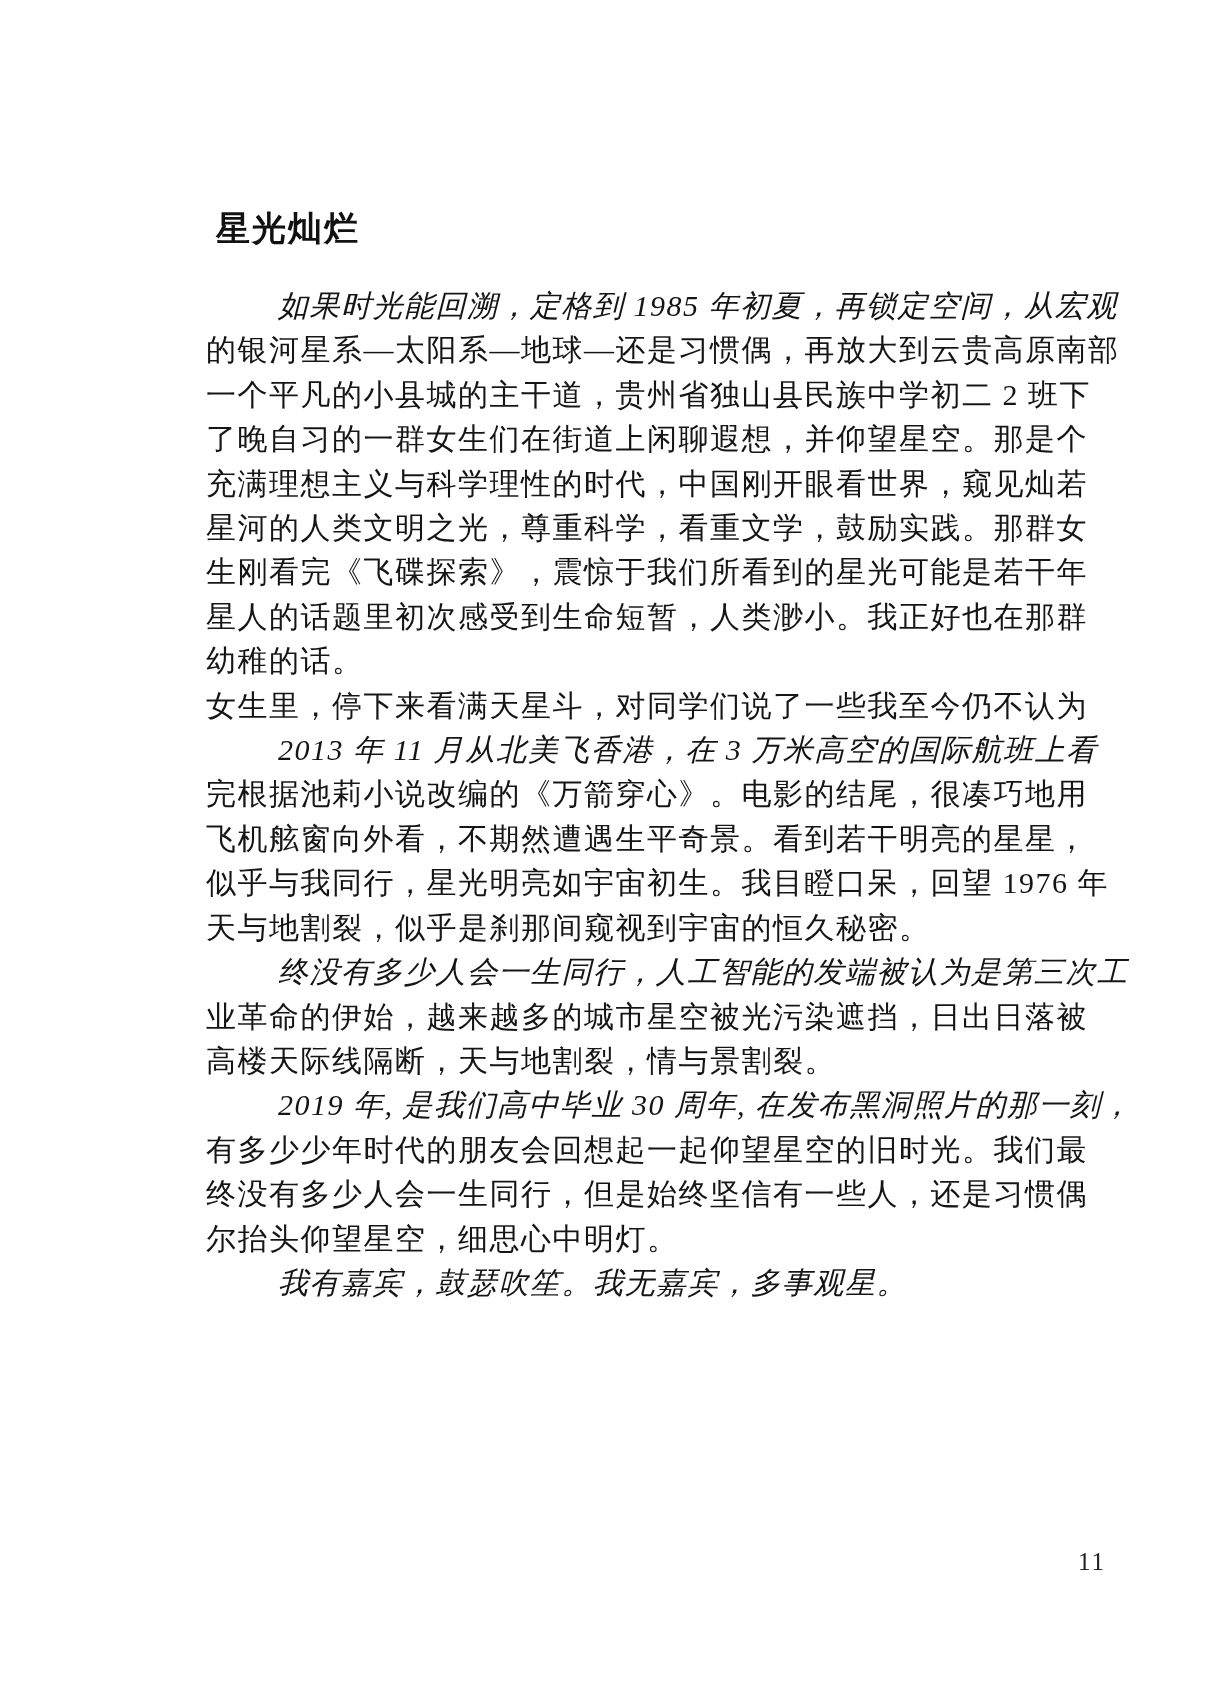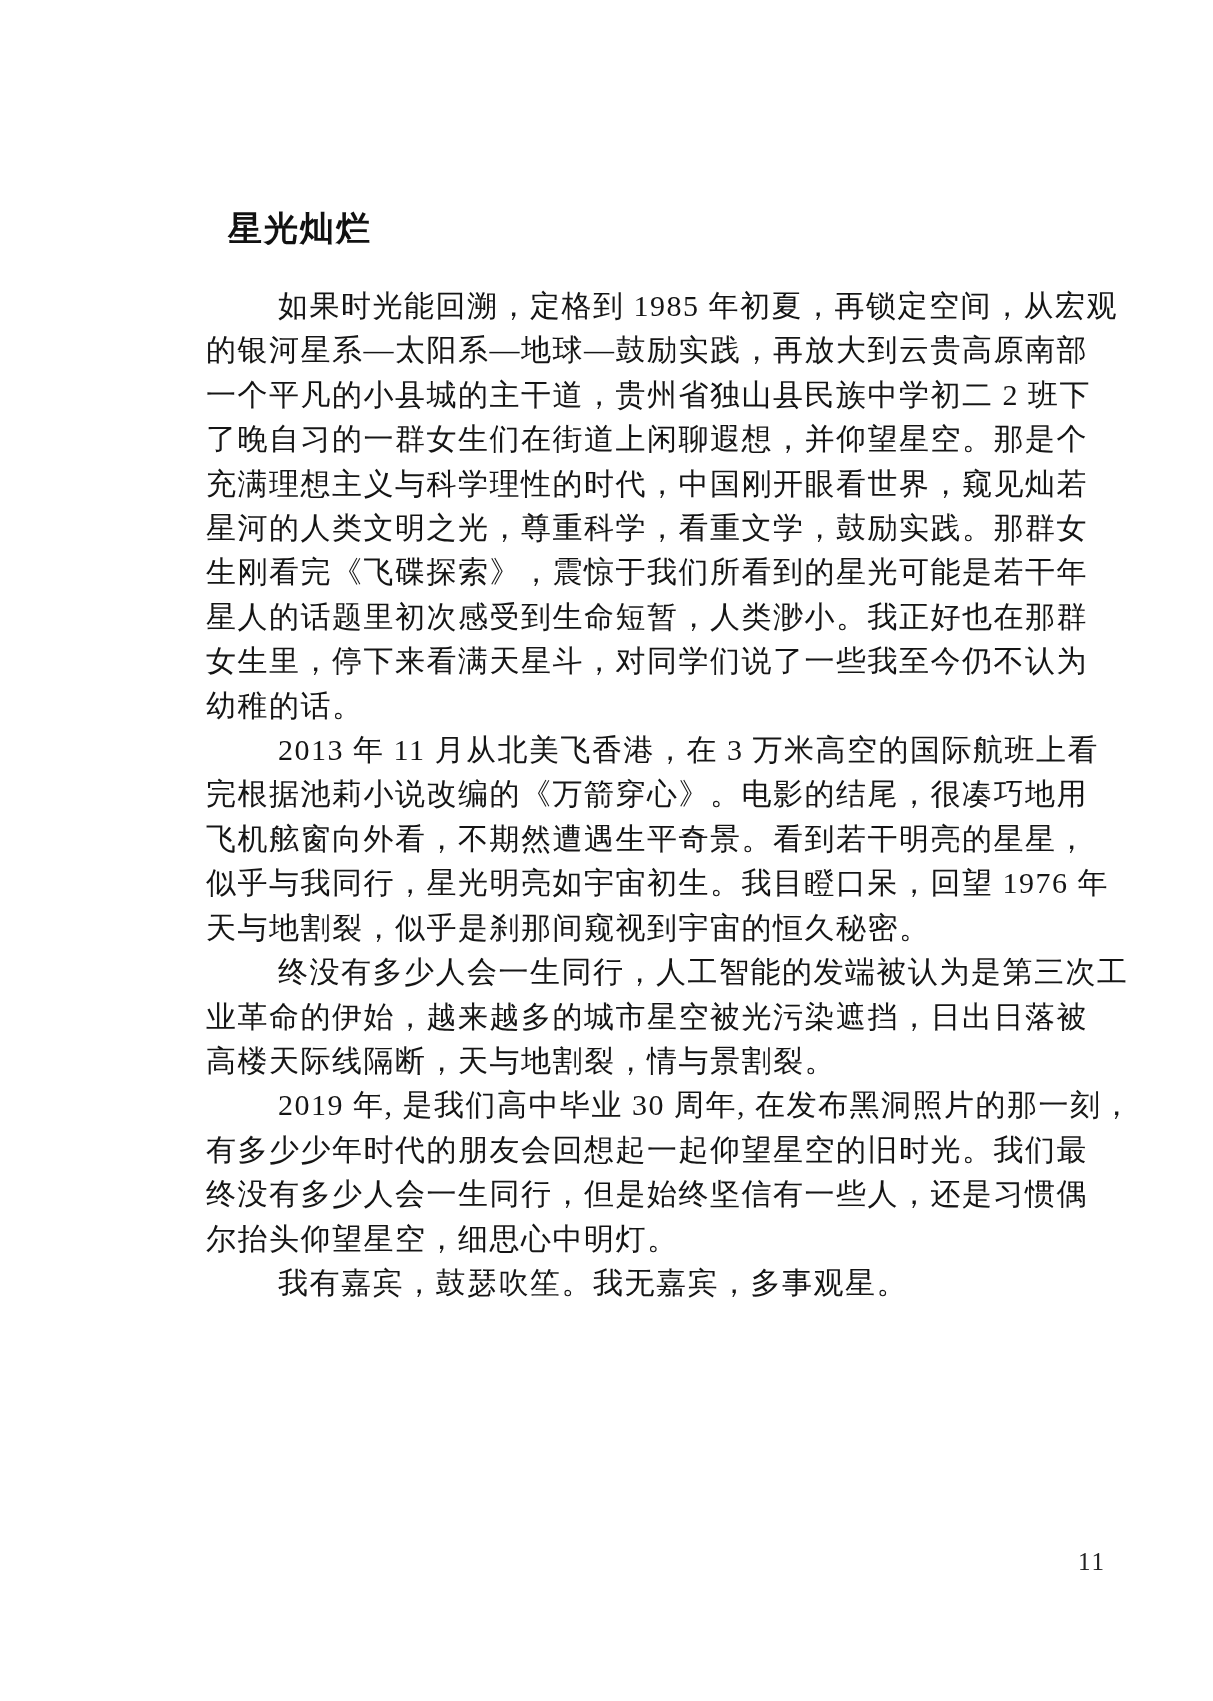--- a/index.html
+++ b/index.html
@@ -10,21 +10,21 @@
   .page {
     position: relative;
     width: 1213px;
     height: 1701px;
     background: #ffffff;
     overflow: hidden;
     font-family: "Liberation Serif", "DejaVu Serif", serif;
   }
   .doc-title {
     position: absolute;
-    left: 228px;
+    left: 216px;
     top: 206px;
     margin: 0;
     font-family: "Liberation Sans", "DejaVu Sans", sans-serif;
     font-weight: 700;
     font-size: 34px;
     letter-spacing: 2px;
     color: #111111;
     white-space: nowrap;
   }
   .article-body {
@@ -36,48 +36,49 @@
     line-height: 44.4px;
     letter-spacing: 1.5px;
     color: #151515;
     text-align: left;
   }
   .text-line {
     white-space: nowrap;
   }
   .text-line.first-line {
     text-indent: 72px;
+    font-style: italic;
   }
   .page-number {
     position: absolute;
     left: 1078px;
     top: 1548px;
     font-size: 25px;
     color: #222222;
     letter-spacing: 2px;
     text-align: center;
   }
 </style>
 </head>
 <body>
 
 <div class="page">
   <h1 class="doc-title">星光灿烂</h1>
 
   <div class="article-body">
       <div class="text-line first-line">如果时光能回溯，定格到 1985 年初夏，再锁定空间，从宏观</div>
-      <div class="text-line">的银河星系—太阳系—地球—鼓励实践，再放大到云贵高原南部</div>
+      <div class="text-line">的银河星系—太阳系—地球—还是习惯偶，再放大到云贵高原南部</div>
       <div class="text-line">一个平凡的小县城的主干道，贵州省独山县民族中学初二 2 班下</div>
       <div class="text-line">了晚自习的一群女生们在街道上闲聊遐想，并仰望星空。那是个</div>
       <div class="text-line">充满理想主义与科学理性的时代，中国刚开眼看世界，窥见灿若</div>
       <div class="text-line">星河的人类文明之光，尊重科学，看重文学，鼓励实践。那群女</div>
       <div class="text-line">生刚看完《飞碟探索》，震惊于我们所看到的星光可能是若干年</div>
       <div class="text-line">星人的话题里初次感受到生命短暂，人类渺小。我正好也在那群</div>
+      <div class="text-line">幼稚的话。</div>
       <div class="text-line">女生里，停下来看满天星斗，对同学们说了一些我至今仍不认为</div>
-      <div class="text-line">幼稚的话。</div>
       <div class="text-line first-line">2013 年 11 月从北美飞香港，在 3 万米高空的国际航班上看</div>
       <div class="text-line">完根据池莉小说改编的《万箭穿心》。电影的结尾，很凑巧地用</div>
       <div class="text-line">飞机舷窗向外看，不期然遭遇生平奇景。看到若干明亮的星星，</div>
       <div class="text-line">似乎与我同行，星光明亮如宇宙初生。我目瞪口呆，回望 1976 年</div>
       <div class="text-line">天与地割裂，似乎是刹那间窥视到宇宙的恒久秘密。</div>
       <div class="text-line first-line">终没有多少人会一生同行，人工智能的发端被认为是第三次工</div>
       <div class="text-line">业革命的伊始，越来越多的城市星空被光污染遮挡，日出日落被</div>
       <div class="text-line">高楼天际线隔断，天与地割裂，情与景割裂。</div>
       <div class="text-line first-line">2019 年, 是我们高中毕业 30 周年, 在发布黑洞照片的那一刻，</div>
       <div class="text-line">有多少少年时代的朋友会回想起一起仰望星空的旧时光。我们最</div>

